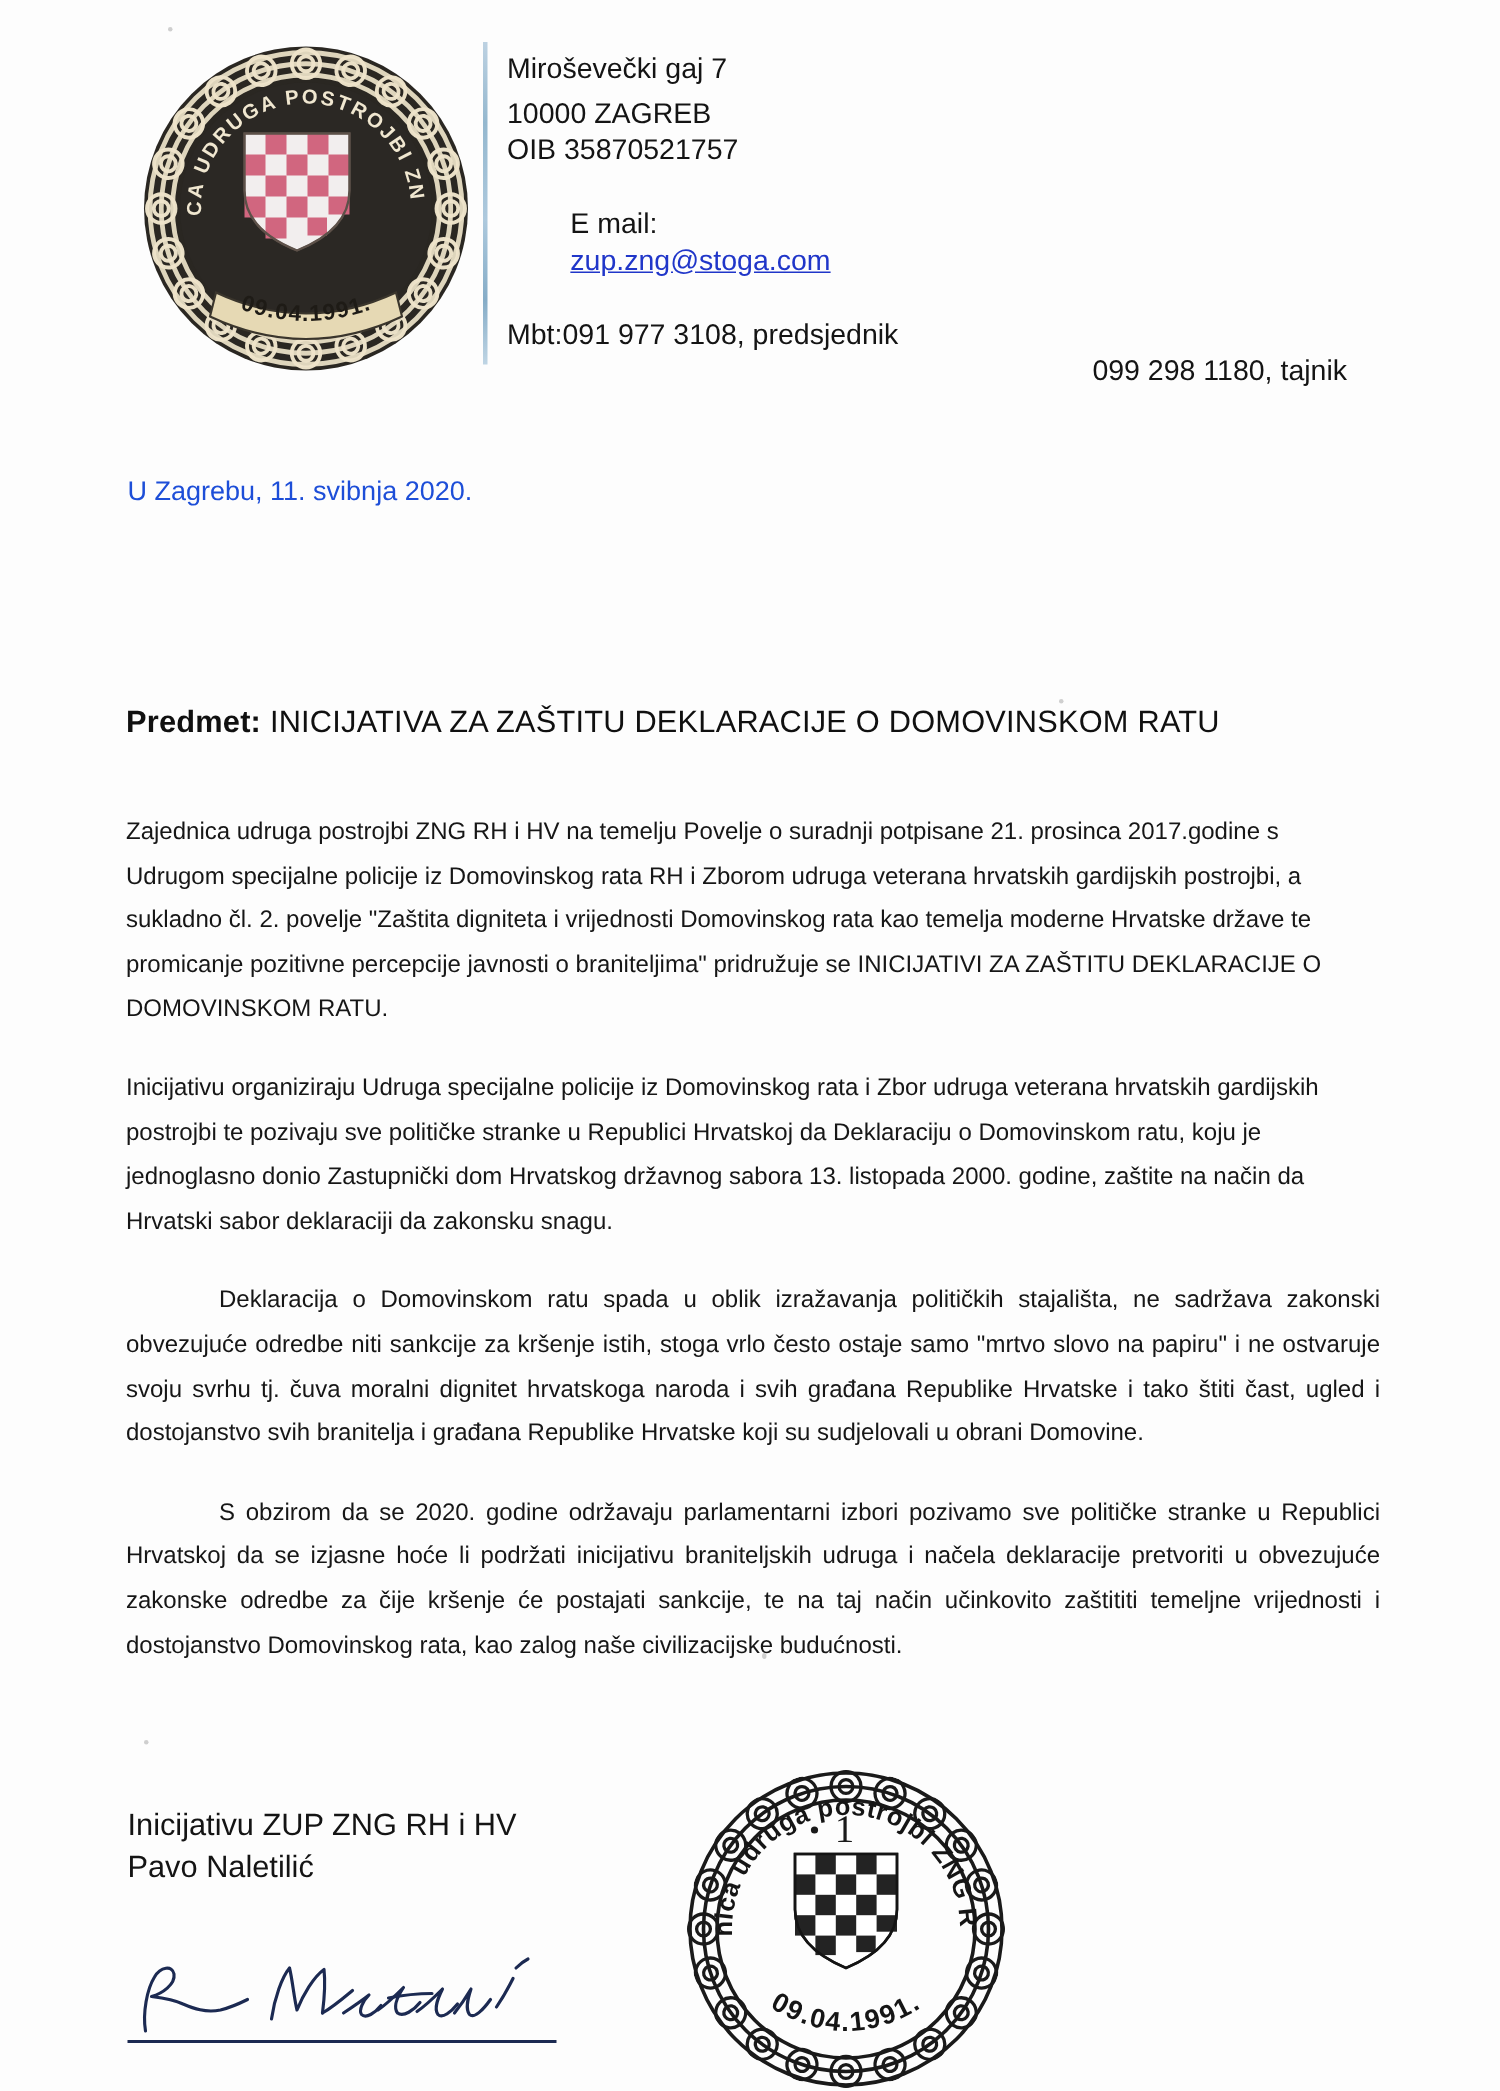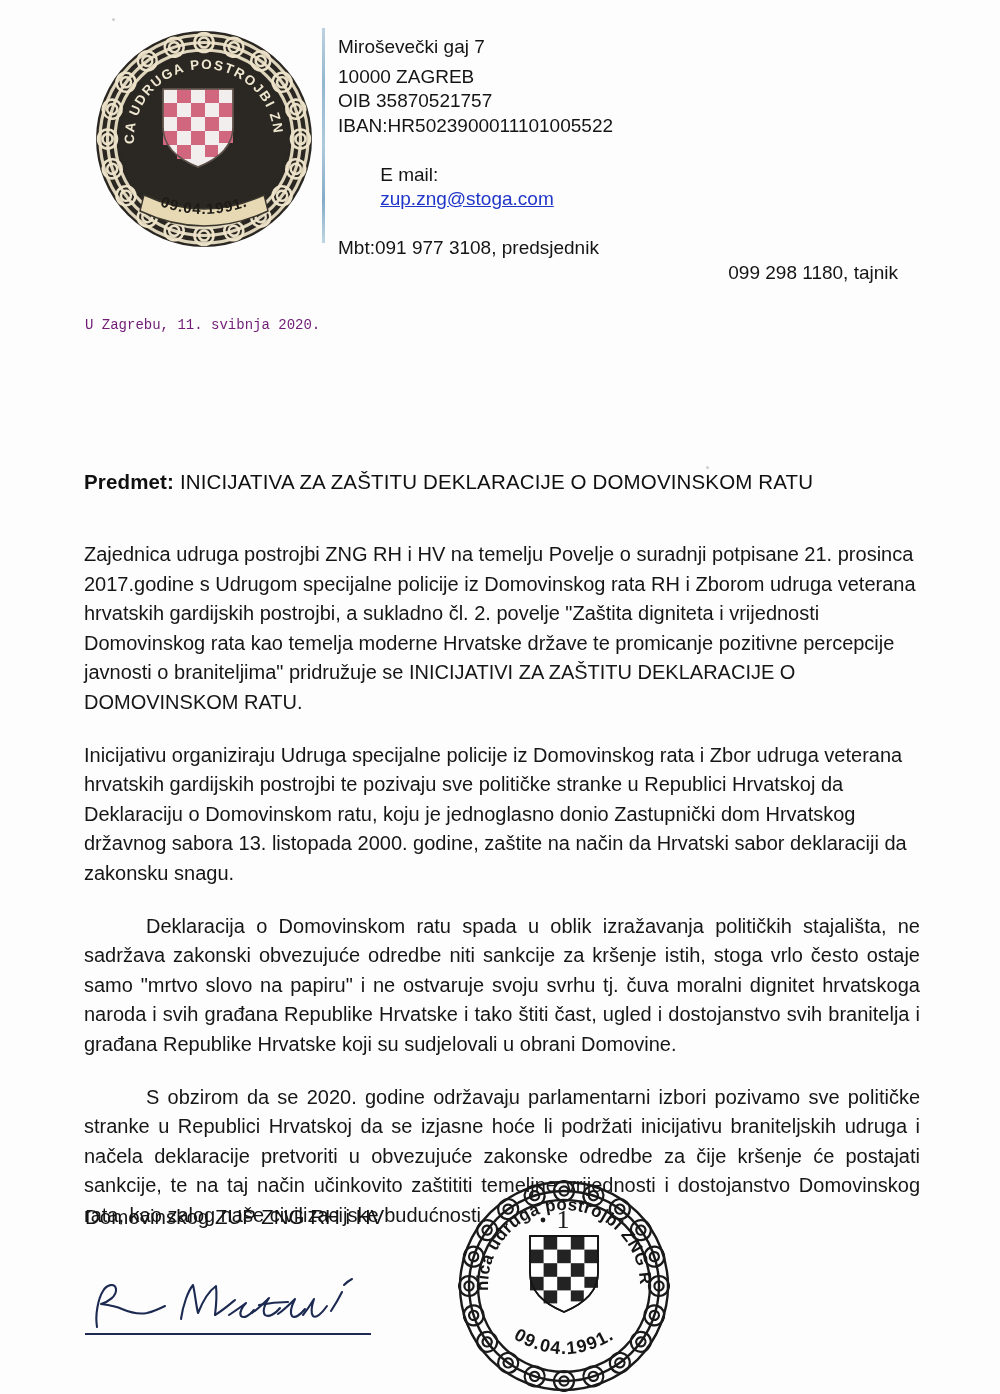--- a/index.html
+++ b/index.html
@@ -70,23 +70,22 @@
     color: #2036c9;
     text-decoration: underline;
   }
   .org-line.indent { padding-left: 40px; text-align: right; }
 
   
   .dateline {
     position: absolute;
     left: 85px;
     top: 317px;
-    font-size: 14px;
-    color: #701a75;
-    font-family: Liberation Mono, monospace;
+    font-size: 18px;
+    color: #1d4ed8;
   }
 
   
   .subject {
     position: absolute;
     left: 84px;
     top: 470px;
     font-size: 20.5px;
     font-weight: bold;
     letter-spacing: .15px;
@@ -97,21 +96,21 @@
   .subject .subj-text { font-weight: normal; margin-top: 20px; }
 
   
   .body-copy {
     position: absolute;
     left: 84px;
     top: 540px;
     width: 836px;
   }
   .para {
-    font-size: 20px;
+    font-size: 16px;
     line-height: 29.6px;
     color: #161616;
     margin: 0 0 23px 0;
     text-align: left;
   }
   .para.justified {
     text-align: justify;
     text-justify: inter-word;
     text-indent: 62px;
   }
@@ -312,21 +311,20 @@
         </g>
       </svg>
     </div>
 
     <div class="divider-rule"></div>
 
     <div class="org-block">
       <div class="org-line gap">Miroševečki gaj 7</div>
       <div class="org-line gap">10000 ZAGREB</div>
       <div class="org-line">OIB 35870521757</div>
-      <div class="org-line">IBAN:HR5023900011101005522</div>
       <div class="org-line">
         <span class="mail-label">E mail:</span>
         <a class="mail-link" href="#">zup.zng@stoga.com</a>
       </div>
       <div class="org-line">Mbt:091 977 3108, predsjednik</div>
       <div class="org-line indent">099 298 1180, tajnik</div>
     </div>
   </div>
 
   <div class="dateline">U Zagrebu, 11. svibnja 2020.</div>
@@ -337,21 +335,22 @@
   </div>
 
   <div class="body-copy">
     <p class="para">Zajednica udruga postrojbi ZNG RH i HV na temelju Povelje o suradnji potpisane 21. prosinca 2017.godine s Udrugom specijalne policije iz Domovinskog rata RH i Zborom udruga veterana hrvatskih gardijskih postrojbi, a sukladno čl. 2. povelje "Zaštita digniteta i vrijednosti Domovinskog rata kao temelja moderne Hrvatske države te promicanje pozitivne percepcije javnosti o braniteljima" pridružuje se INICIJATIVI ZA ZAŠTITU DEKLARACIJE O DOMOVINSKOM RATU.</p>
     <p class="para">Inicijativu organiziraju Udruga specijalne policije iz Domovinskog rata i Zbor udruga veterana hrvatskih gardijskih postrojbi te pozivaju sve političke stranke u Republici Hrvatskoj da Deklaraciju o Domovinskom ratu, koju je jednoglasno donio Zastupnički dom Hrvatskog državnog sabora 13. listopada 2000. godine, zaštite na način da Hrvatski sabor deklaraciji da zakonsku snagu.</p>
     <p class="para justified">Deklaracija o Domovinskom ratu spada u oblik izražavanja političkih stajališta, ne sadržava zakonski obvezujuće odredbe niti sankcije za kršenje istih, stoga vrlo često ostaje samo "mrtvo slovo na papiru" i ne ostvaruje svoju svrhu tj. čuva moralni dignitet hrvatskoga naroda i svih građana Republike Hrvatske i tako štiti čast, ugled i dostojanstvo svih branitelja i građana Republike Hrvatske koji su sudjelovali u obrani Domovine.</p>
     <p class="para justified">S obzirom da se 2020. godine održavaju parlamentarni izbori pozivamo sve političke stranke u Republici Hrvatskoj da se izjasne hoće li podržati inicijativu braniteljskih udruga i načela deklaracije pretvoriti u obvezujuće zakonske odredbe za čije kršenje će postajati sankcije, te na taj način učinkovito zaštititi temeljne vrijednosti i dostojanstvo Domovinskog rata, kao zalog naše civilizacijske budućnosti.</p>
   </div>
 
   <div class="sign-block">
-    <div class="sign-role">Domovinskog ZUP ZNG RH i HV</div>
+    <div class="sign-role">Inicijativu ZUP ZNG RH i HV</div>
+    <div class="sign-name">Pavo Naletilić</div>
     <div class="signature-area">
       <svg class="sign-svg" width="286" height="58" viewBox="0 0 286 58">
         <g fill="none" stroke="#1c2a52" stroke-width="2.1" stroke-linecap="round" stroke-linejoin="round">
           <path d="M8,52 C6,40 9,24 14,16 C18,9 26,8 27,14 C28,21 19,27 12,29 C20,30 27,31 33,34 C40,37 48,40 58,38 C66,36 72,33 76,31"></path>
           <path d="M92,44 C94,30 99,16 104,10 C106,18 107,30 109,38 C113,28 120,16 127,11 C128,20 127,32 126,40"></path>
           <path d="M126,40 C133,36 140,30 146,25"></path>
           <path d="M140,40 C146,36 152,32 157,28 C153,32 150,38 152,41 C155,44 161,40 165,35"></path>
           <path d="M163,38 C169,34 175,28 180,23 C176,29 173,36 176,40 C180,43 187,38 191,33"></path>
           <path d="M170,30 C180,28 190,27 199,27"></path>
           <path d="M189,39 C195,35 201,29 206,24 C203,30 200,37 203,41 C206,44 212,39 216,34"></path>

